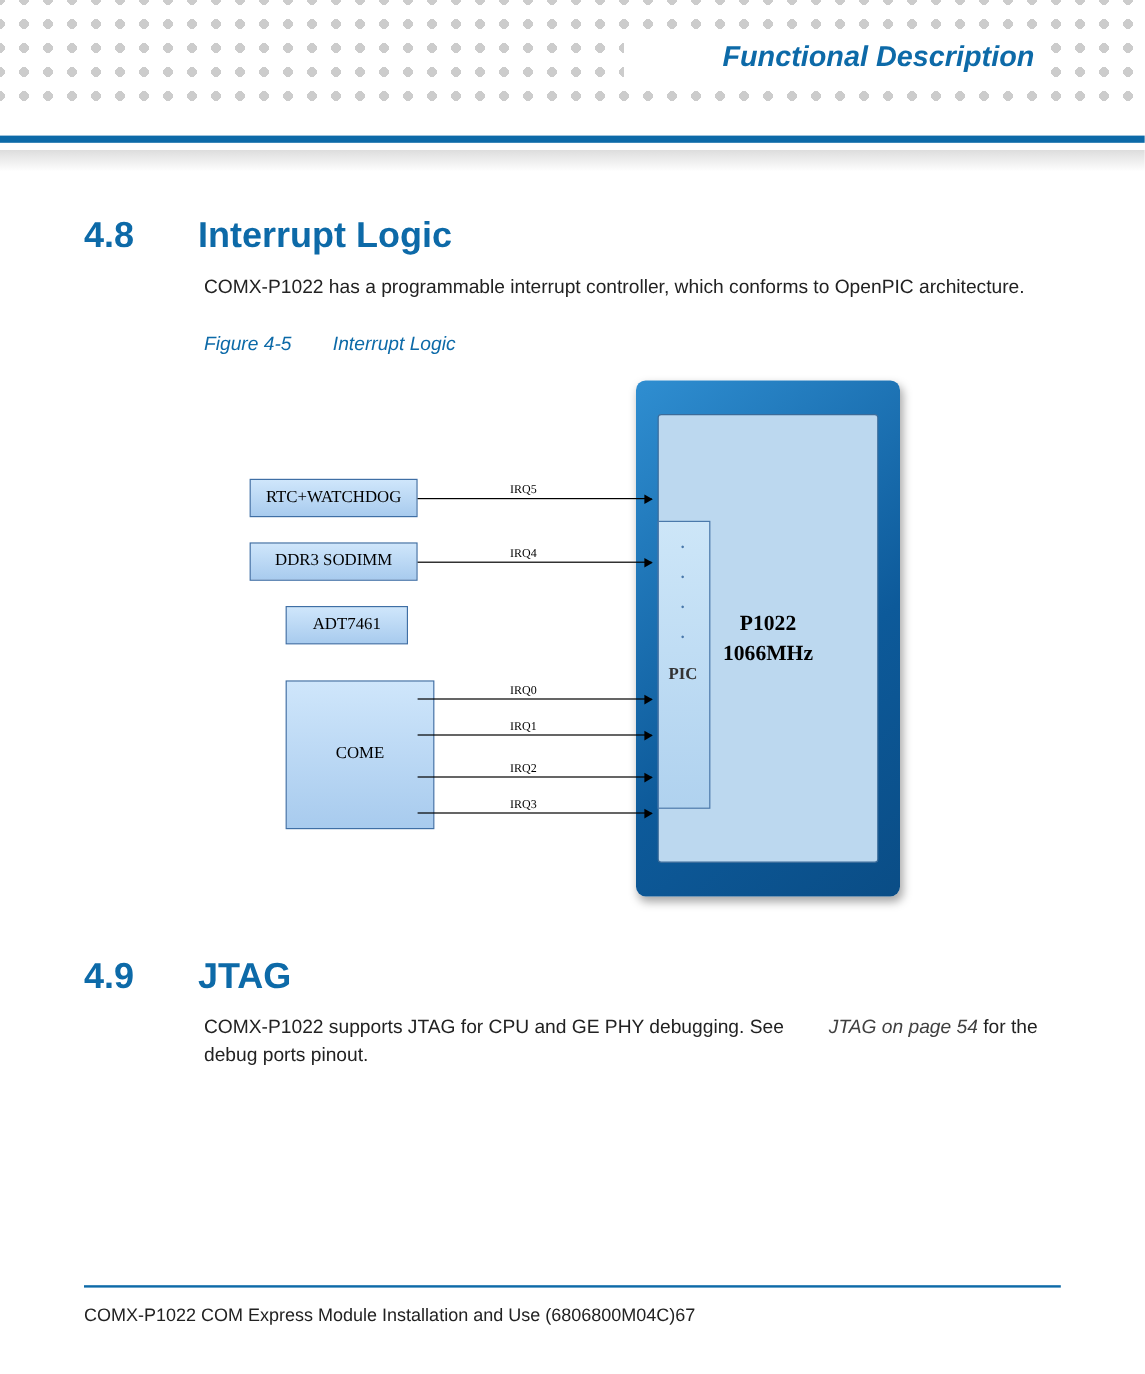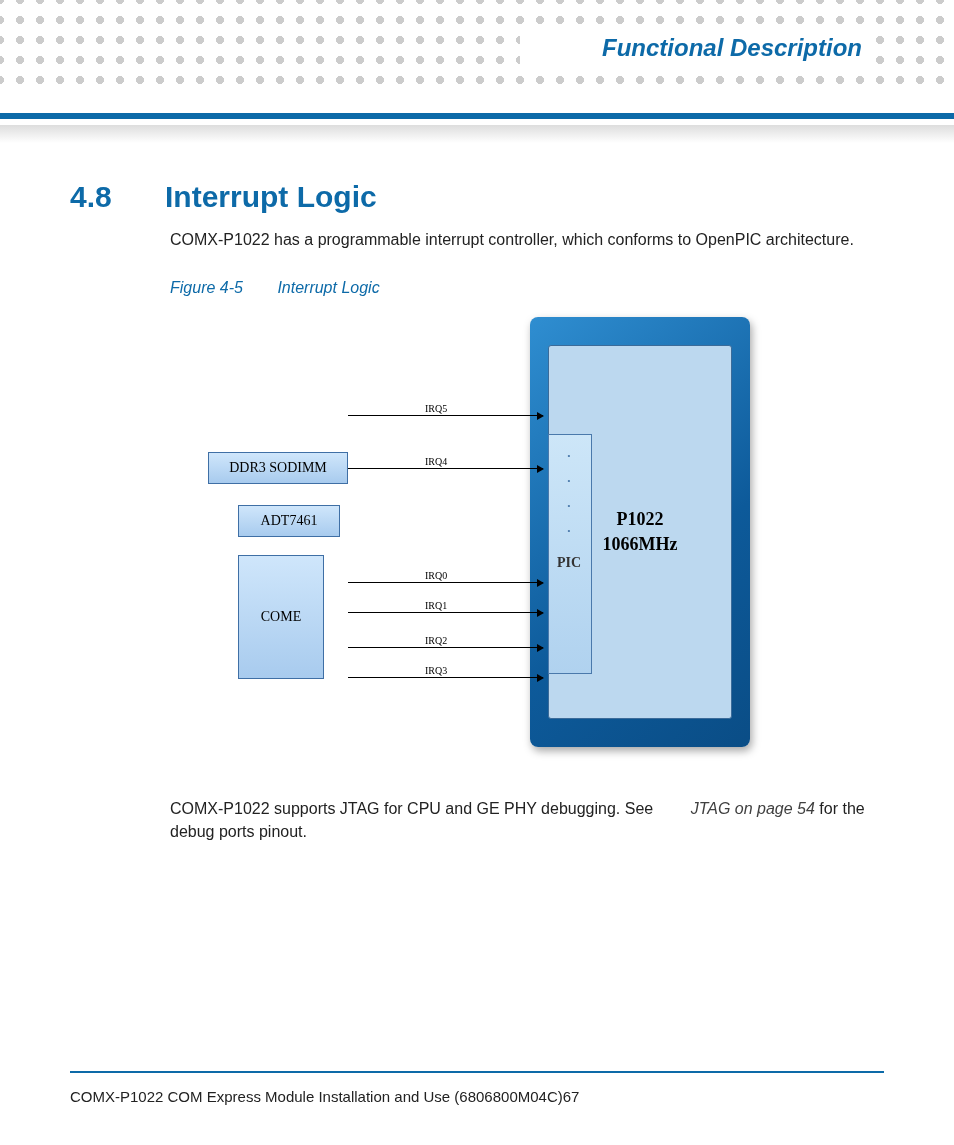--- a/index.html
+++ b/index.html
@@ -145,21 +145,21 @@
     font-family: "Times New Roman", serif;
     font-size: 14px;
     display:flex;
     align-items:center;
     justify-content:center;
     color:#000;
   }
   .src-rtc   { top: 92px;  }
   .src-ddr   { top: 145px; }
   .src-adt   { top: 198px; left: 38px; width: 102px; }
-  .src-come  { top: 248px; left: 38px; width: 86px; height: 124px; }
+  .src-come  { top: 260px; left: 38px; width: 124px; height: 124px; }
   .wire {
     position: absolute;
     height: 1px;
     background: #000;
   }
   .wire::after {
     content: "";
     position: absolute;
     right: -1px; top: -3px;
     border-left: 7px solid #000;
@@ -220,20 +220,21 @@
         <div class="pic-box">
           <span class="pic-dot">•</span>
           <span class="pic-dot">•</span>
           <span class="pic-dot">•</span>
           <span class="pic-dot">•</span>
           <span class="pic-label">PIC</span>
         </div>
       </div>
     </div>
 
+    <div class="src src-rtc">RTC+WATCHDOG</div>
     <div class="src src-ddr">DDR3 SODIMM</div>
     <div class="src src-adt">ADT7461</div>
     <div class="src src-come">COME</div>
 
     <div class="wire" style="left:148px; top:108px; width:195px;"></div>
     <div class="wlabel" style="left:225px; top:96px;">IRQ5</div>
 
     <div class="wire" style="left:148px; top:161px; width:195px;"></div>
     <div class="wlabel" style="left:225px; top:149px;">IRQ4</div>
 
@@ -243,20 +244,24 @@
     <div class="wire" style="left:148px; top:305px; width:195px;"></div>
     <div class="wlabel" style="left:225px; top:293px;">IRQ1</div>
 
     <div class="wire" style="left:148px; top:340px; width:195px;"></div>
     <div class="wlabel" style="left:225px; top:328px;">IRQ2</div>
 
     <div class="wire" style="left:148px; top:370px; width:195px;"></div>
     <div class="wlabel" style="left:225px; top:358px;">IRQ3</div>
   </div>
 
+  <div class="sec-title sec2">
+    <span class="num">4.9</span>
+    <span>JTAG</span>
+  </div>
   <p class="sec-body">
     <span>COMX-P1022 supports JTAG for CPU and GE PHY debugging. See </span><span class="link"><span>JTAG</span><span> on page 54</span></span><span> for the debug ports pinout.</span>
   </p>
 
 </div>
 
 <div class="footer-rule"></div>
 <div class="footer">
   <span>COMX-P1022 COM Express Module Installation and Use (6806800M04C)</span>
   <span>67</span>

